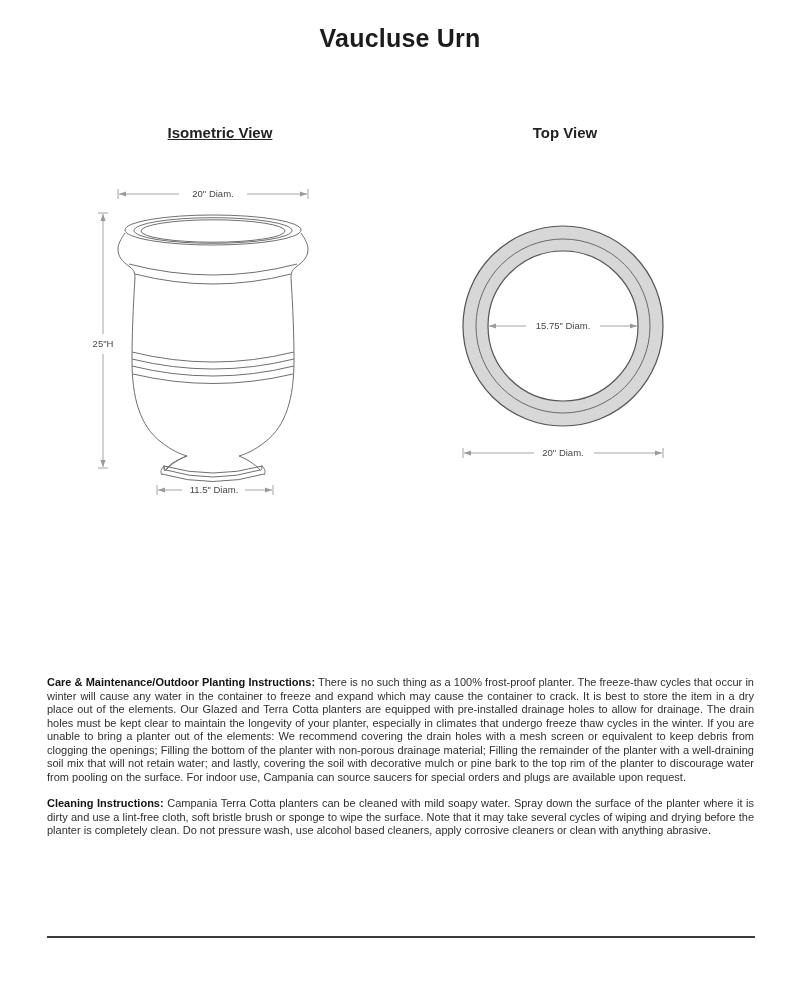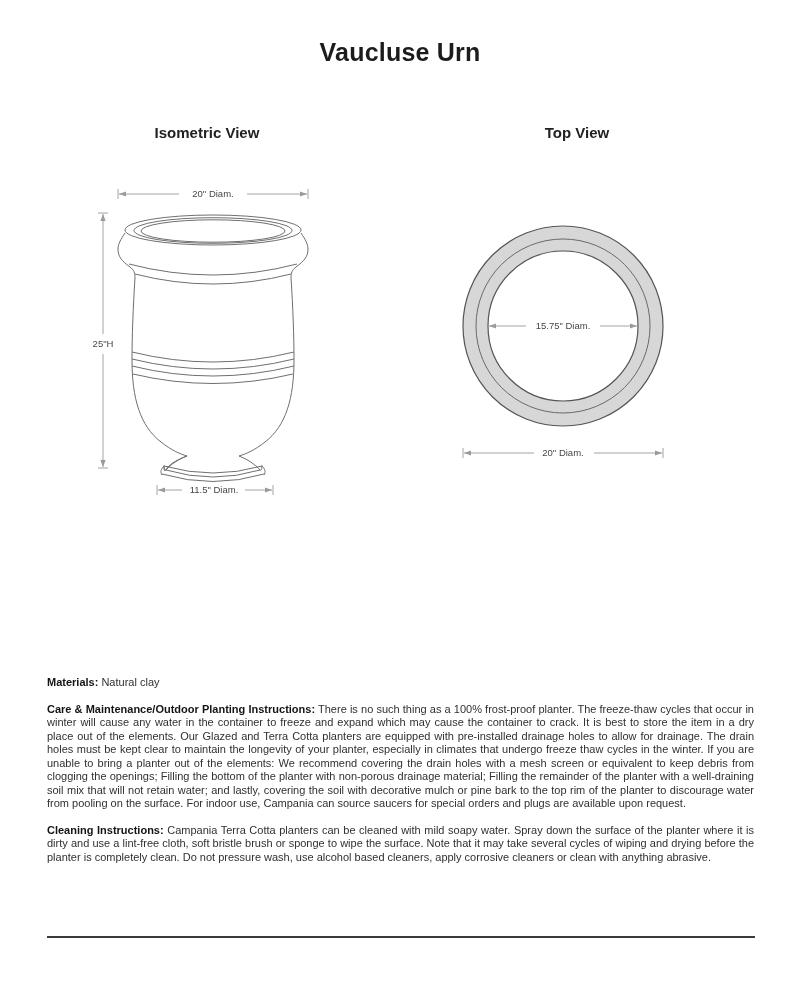--- a/index.html
+++ b/index.html
@@ -3,30 +3,30 @@
 <meta charset="utf-8">
 <style>
   html,body{margin:0;padding:0;background:#ffffff;}
   body{
     width:800px;height:1000px;position:relative;overflow:hidden;
     font-family:"Liberation Sans","DejaVu Sans",sans-serif;
     color:#2e2e2e;
     -webkit-font-smoothing:antialiased;
   }
   .page-title{
-    position:absolute;top:38px;left:0;width:800px;
+    position:absolute;top:24px;left:0;width:800px;
     text-align:center;font-size:25px;font-weight:bold;color:#1c1c1c;
     letter-spacing:.2px;
   }
   .view-label{
     position:absolute;top:124px;text-align:center;
     font-size:15px;font-weight:bold;color:#222222;
   }
-  .view-label.iso{left:72px;width:270px;}
-  .view-label.top{left:462px;width:230px;}
+  .view-label.iso{left:85px;width:270px;text-decoration:underline;}
+  .view-label.top{left:450px;width:230px;}
   .drawing{position:absolute;}
   .drawing.iso{left:85px;top:178px;}
   .drawing.top{left:450px;top:208px;}
   svg text{
     font-family:"Liberation Sans","DejaVu Sans",sans-serif;
     font-size:9.5px;fill:#474747;
   }
   .body-copy{
     position:absolute;left:47px;top:676px;width:707px;
     font-size:11px;line-height:13.5px;text-align:justify;color:#303030;
@@ -129,20 +129,19 @@
     <line x1="213" y1="240" x2="213" y2="250"></line>
     <line x1="14" y1="245" x2="84" y2="245"></line>
     <line x1="144" y1="245" x2="212" y2="245"></line>
     <path d="M 14,245 l 7,-2.6 v5.2 z" fill="#9a9a9a" stroke="none"></path>
     <path d="M 212,245 l -7,-2.6 v5.2 z" fill="#9a9a9a" stroke="none"></path>
   </g>
   <text x="113" y="248" text-anchor="middle">20" Diam.</text>
 </svg>
 
 <div class="body-copy">
-  <p><b>Materials:</b> <span>Natural clay</span></p>
   <p><b>Care &amp; Maintenance/Outdoor Planting Instructions:</b> <span>There is no such thing as a 100% frost-proof planter. The freeze-thaw cycles that occur in winter will cause any water in the container to freeze and expand which may cause the container to crack. It is best to store the item in a dry place out of the elements. Our Glazed and Terra Cotta planters are equipped with pre-installed drainage holes to allow for drainage. The drain holes must be kept clear to maintain the longevity of your planter, especially in climates that undergo freeze thaw cycles in the winter. If you are unable to bring a planter out of the elements: We recommend covering the drain holes with a mesh screen or equivalent to keep debris from clogging the openings; Filling the bottom of the planter with non-porous drainage material; Filling the remainder of the planter with a well-draining soil mix that will not retain water; and lastly, covering the soil with decorative mulch or pine bark to the top rim of the planter to discourage water from pooling on the surface. For indoor use, Campania can source saucers for special orders and plugs are available upon request.</span></p>
   <p><b>Cleaning Instructions:</b> <span>Campania Terra Cotta planters can be cleaned with mild soapy water. Spray down the surface of the planter where it is dirty and use a lint-free cloth, soft bristle brush or sponge to wipe the surface. Note that it may take several cycles of wiping and drying before the planter is completely clean. Do not pressure wash, use alcohol based cleaners, apply corrosive cleaners or clean with anything abrasive.</span></p>
 </div>
 
 <div class="footer">
   <div class="footer-rule"></div>
 </div>
 
 </body></html>

